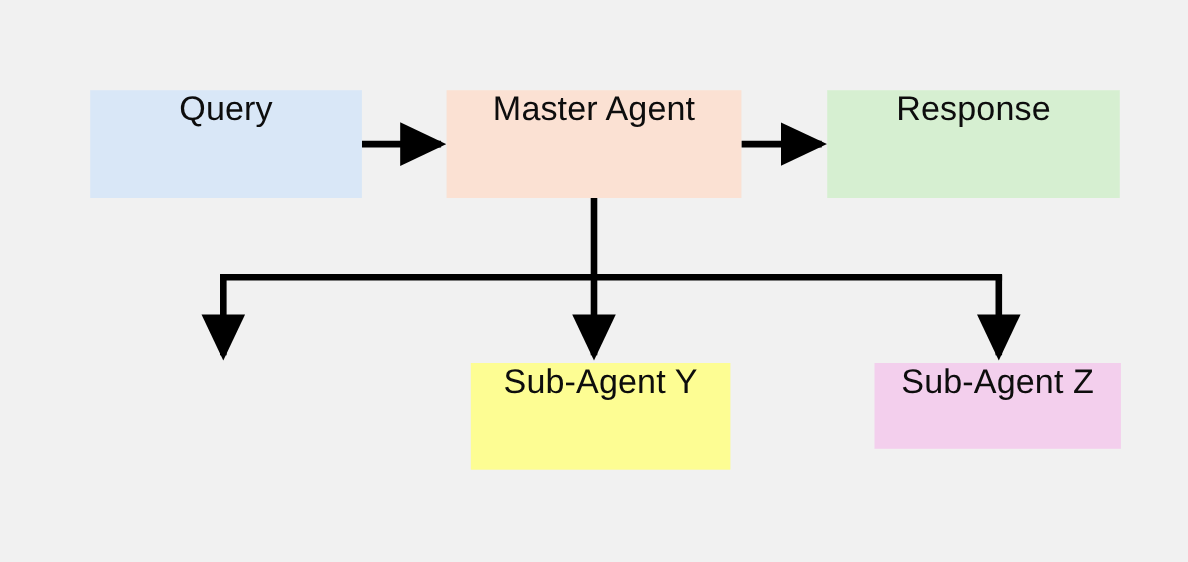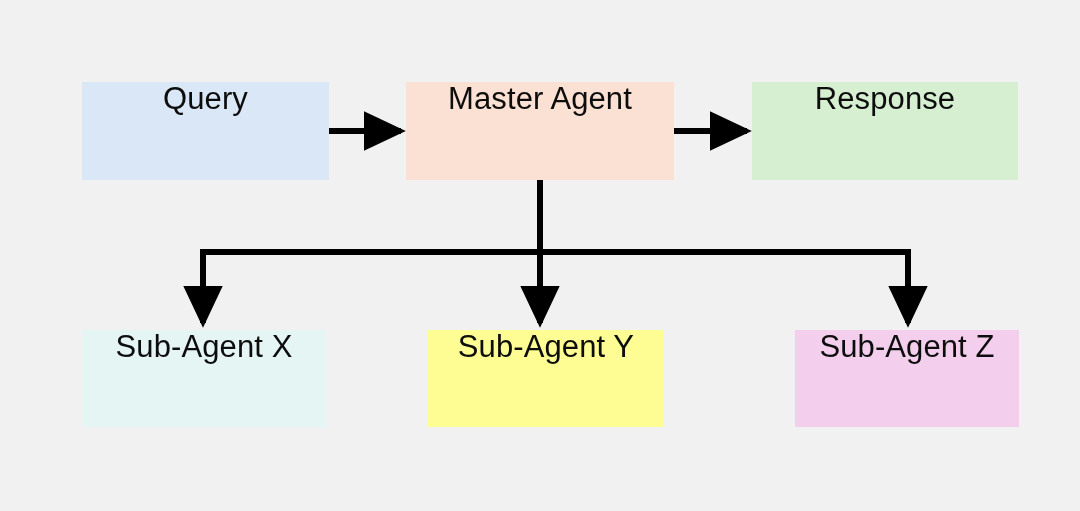--- a/index.html
+++ b/index.html
@@ -83,25 +83,22 @@
   </div>
 
   <div class="node" style="left: 752px; top: 82px; width: 266px; height: 98px; background: rgb(214, 239, 209); color: rgb(13, 13, 13);">
     <span>Response</span>
   </div>
 
   <div class="node" style="left: 406px; top: 82px; width: 268px; height: 98px; background: rgb(251, 225, 211); color: rgb(13, 13, 13);">
     <span>Master Agent</span>
   </div>
 
-  <div class="node" style="left: 82px; top: 330px; width: 244px; height: 97px; background: rgb(228, 245, 244); color: rgb(13, 13, 13);">
-    <span>Sub-Agent X</span>
-  </div>
 
   <div class="node" style="left: 428px; top: 330px; width: 236px; height: 97px; background: rgb(253, 253, 147); color: rgb(13, 13, 13);">
     <span>Sub-Agent Y</span>
   </div>
 
-  <div class="node" style="left: 795px; top: 330px; width: 224px; height: 97px; background: rgb(243, 207, 237); color: rgb(13, 13, 13);">
+  <div class="node" style="left: 795px; top: 330px; width: 224px; height: 78px; background: rgb(243, 207, 237); color: rgb(13, 13, 13);">
     <span>Sub-Agent Z</span>
   </div>
 
 </div>
 
 </body></html>

